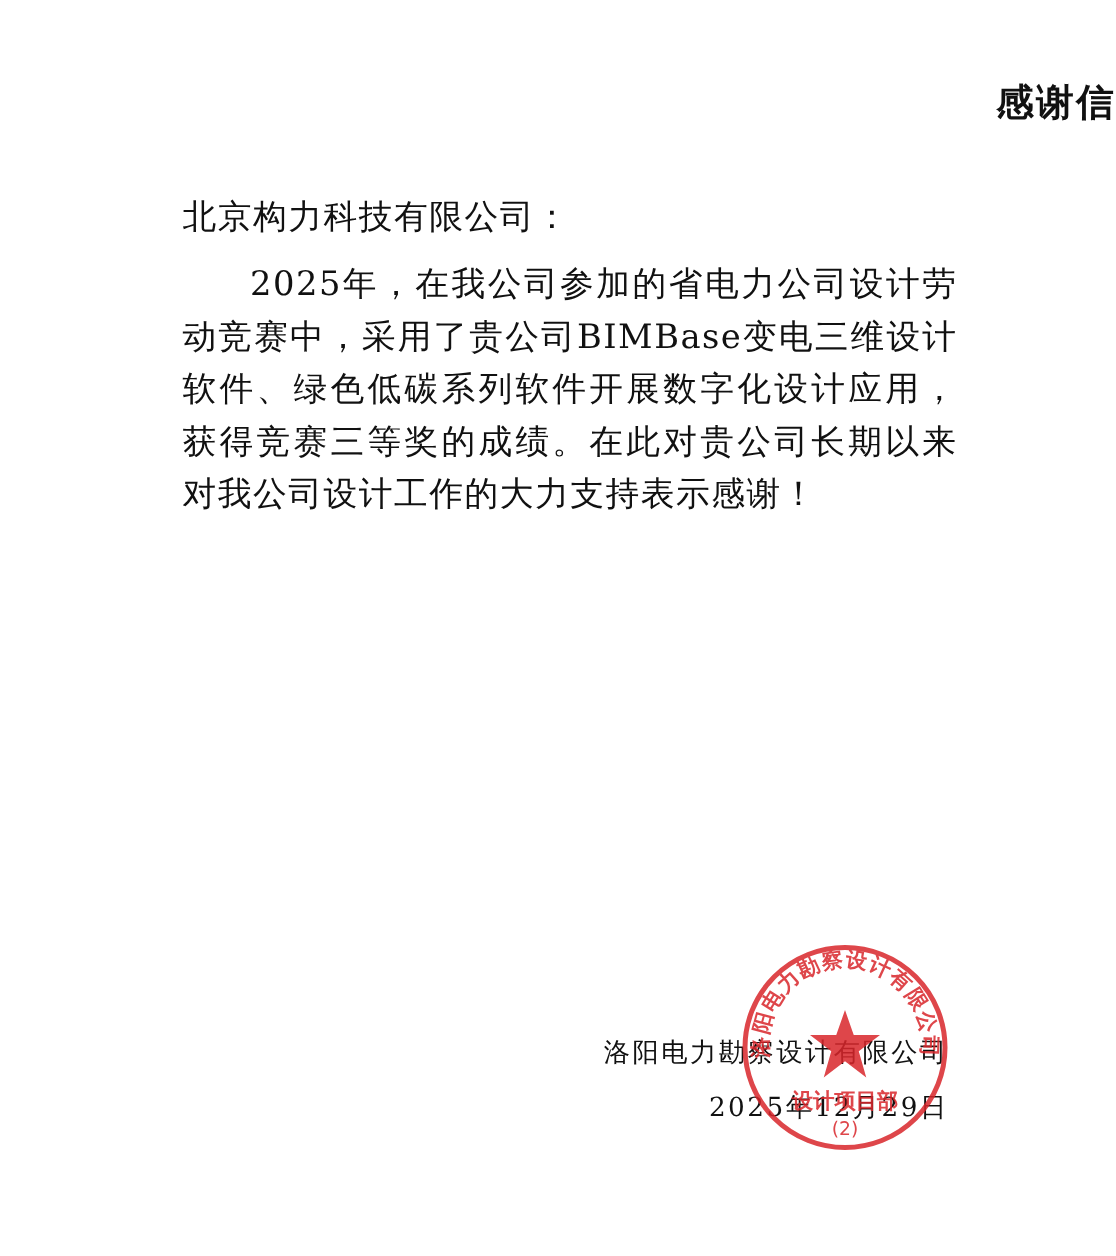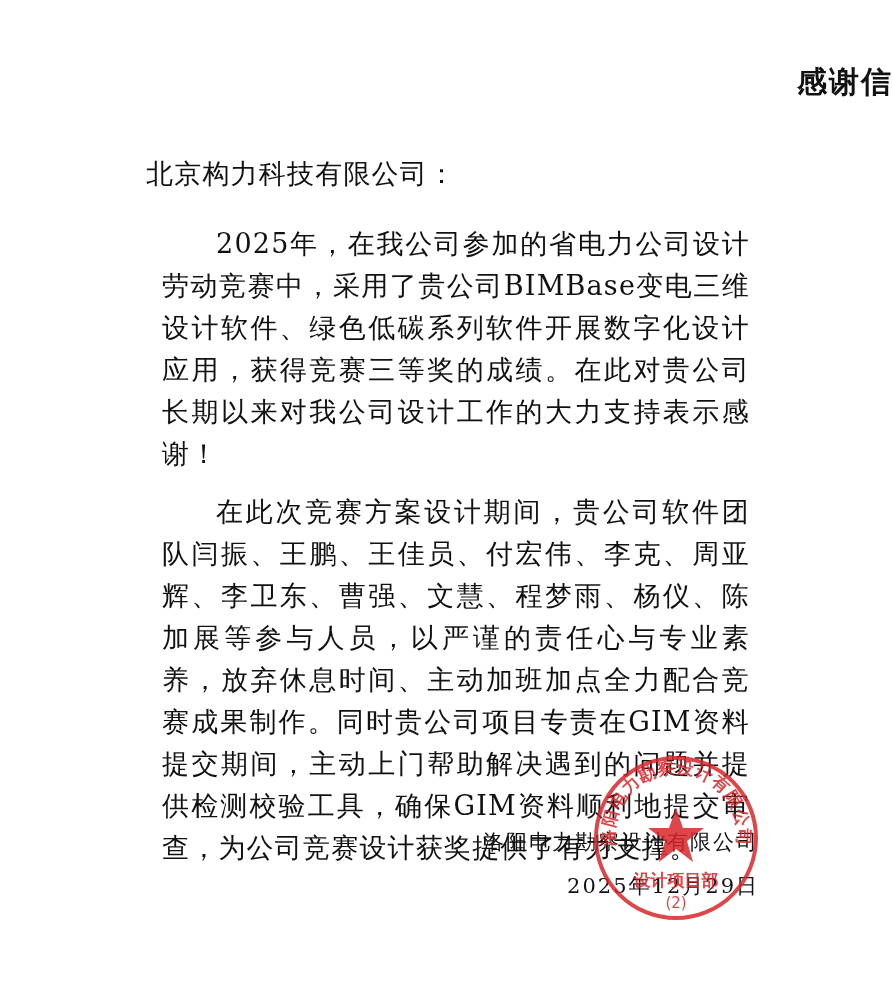--- a/index.html
+++ b/index.html
@@ -4,38 +4,37 @@
 <style>
   html, body { margin: 0; padding: 0; background: #ffffff; }
   body { width: 893px; height: 1005px; position: relative; overflow: hidden;
          font-family: "DejaVu Serif", "Liberation Serif", serif; color: #111; }
   .title { position: absolute; top: 62px; left: 0; width: 893px; text-align: right;
            font-family: "DejaVu Sans", "Liberation Sans", sans-serif; font-weight: bold;
            font-size: 30px; letter-spacing: 2px; }
   .body-text { position: absolute; left: 146px; width: 620px; font-size: 27px;
                line-height: 42px; letter-spacing: 1.2px; }
   .salutation { top: 153px; }
-  .para { text-indent: 2em; margin: 16px; text-align: justify; text-align-last: left; }
+  .para { text-indent: 2em; margin: 0; text-align: justify; text-align-last: left; }
   .paras { top: 207px; }
   .sign { position: absolute; font-size: 21px; letter-spacing: 2px; }
   .sign-org { top: 828px; right: 134px; }
   .sign-date { top: 872px; right: 134px; }
   .stamp { position: absolute; left: 590px; top: 752px; width: 172px; height: 172px;
            opacity: 0.85; }
 </style>
 </head>
 <body>
 
 <div class="title">感谢信</div>
 
 <div class="body-text salutation">北京构力科技有限公司：</div>
 
 <div class="body-text paras">
   <p class="para">2025年，在我公司参加的省电力公司设计劳动竞赛中，采用了贵公司BIMBase变电三维设计软件、绿色低碳系列软件开展数字化设计应用，获得竞赛三等奖的成绩。在此对贵公司长期以来对我公司设计工作的大力支持表示感谢！</p>
-  <p class="para">在此次竞赛方案设计期间，贵公司软件团队闫振、王鹏、王佳员、付宏伟、李克、周亚辉、李卫东、曹强、文慧、程梦雨、杨仪、陈加展等参与人员，以严谨的责任心与专业素养，放弃休息时间、主动加班加点全力配合竞赛成果制作。同时贵公司项目专责在GIM资料提交期间，主动上门帮助解决遇到的问题并提供检测校验工具，确保GIM资料顺利地提交审查，为公司竞赛设计获奖提供了有力支撑。</p>
 </div>
 
 <div class="sign sign-org">洛阳电力勘察设计有限公司</div>
 <div class="sign sign-date">2025年12月29日</div>
 
 <svg class="stamp" viewBox="0 0 172 172">
   <defs>
     <path id="ringpath" d="M 30 110 A 62 62 0 1 1 142 110"></path>
   </defs>
   <circle cx="86" cy="86" r="80" fill="none" stroke="#d9262b" stroke-width="4"></circle>

